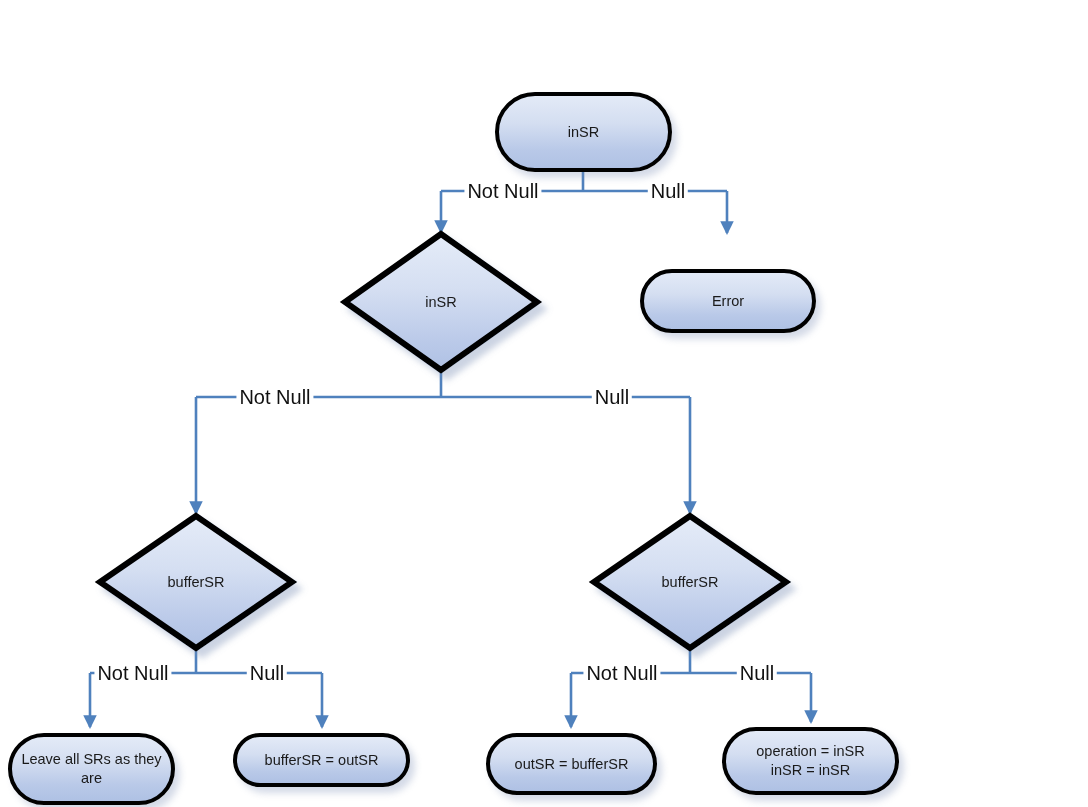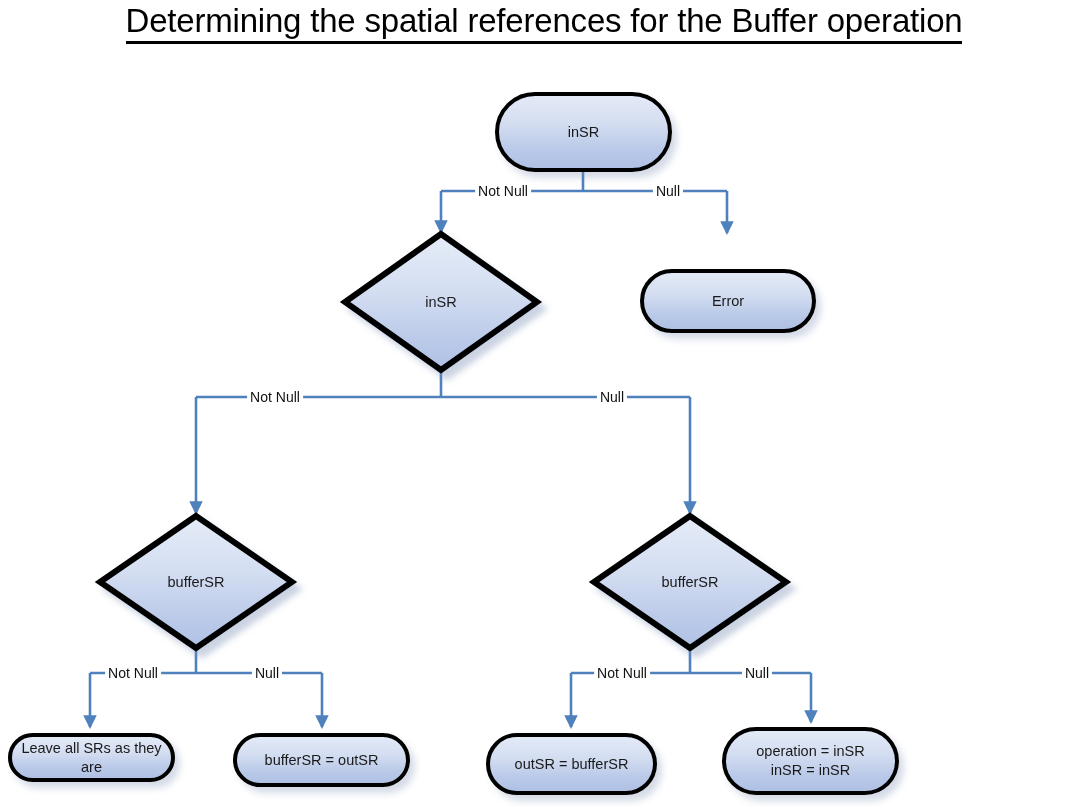--- a/index.html
+++ b/index.html
@@ -38,21 +38,21 @@
   #svg-layer {
     position: absolute;
     left: 0;
     top: 0;
     width: 1088px;
     height: 807px;
   }
 
   .edge-label {
     position: absolute;
-    font-size: 14px;
+    font-size: 20px;
     color: #111111;
     background: #ffffff;
     padding: 0 3px;
     line-height: 14px;
     white-space: nowrap;
     transform: translate(-50%, -50%);
   }
 
   .node {
     position: absolute;
@@ -84,21 +84,20 @@
     background: transparent;
     border: none;
     box-shadow: none;
   }
 </style>
 </head>
 <body>
 
 <div id="canvas">
 
-  <div id="title"><span>Determining the spatial references for the Buffer operation</span></div>
 
   <svg id="svg-layer" viewBox="0 0 1088 807" xmlns="http://www.w3.org/2000/svg">
     <defs>
       <marker id="arrow" viewBox="0 0 10 10" refX="8.6" refY="5" markerWidth="5.2" markerHeight="5.2" orient="auto-start-reverse">
         <path d="M 0 0 L 10 5 L 0 10 z" fill="#4F81BD"></path>
       </marker>
       <linearGradient id="nodeGrad" x1="0" y1="0" x2="0" y2="1">
         <stop offset="0%" stop-color="#E5ECF8"></stop>
         <stop offset="40%" stop-color="#D5DFF2"></stop>
         <stop offset="78%" stop-color="#BBCAE9"></stop>
@@ -158,21 +157,21 @@
   <div class="edge-label" style="left:757px; top:673px;">Null</div>
 
   <div class="node stadium" style="left:495px; top:92px; width:177px; height:80px;">
     <span class="label">inSR</span>
   </div>
 
   <div class="node stadium" style="left:640px; top:236px; width:176px; height:64px;margin-top:33px;">
     <span class="label">Error</span>
   </div>
 
-  <div class="node stadium" style="left:8px; top:733px; width:167px; height:49px;">
+  <div class="node stadium" style="left:8px; top:733px; width:167px; height:72px;">
     <span class="label">Leave all SRs as they are</span>
   </div>
 
   <div class="node stadium" style="left:233px; top:733px; width:177px; height:54px;">
     <span class="label">bufferSR = outSR</span>
   </div>
 
   <div class="node stadium" style="left:486px; top:733px; width:171px; height:62px;">
     <span class="label">outSR = bufferSR</span>
   </div>

